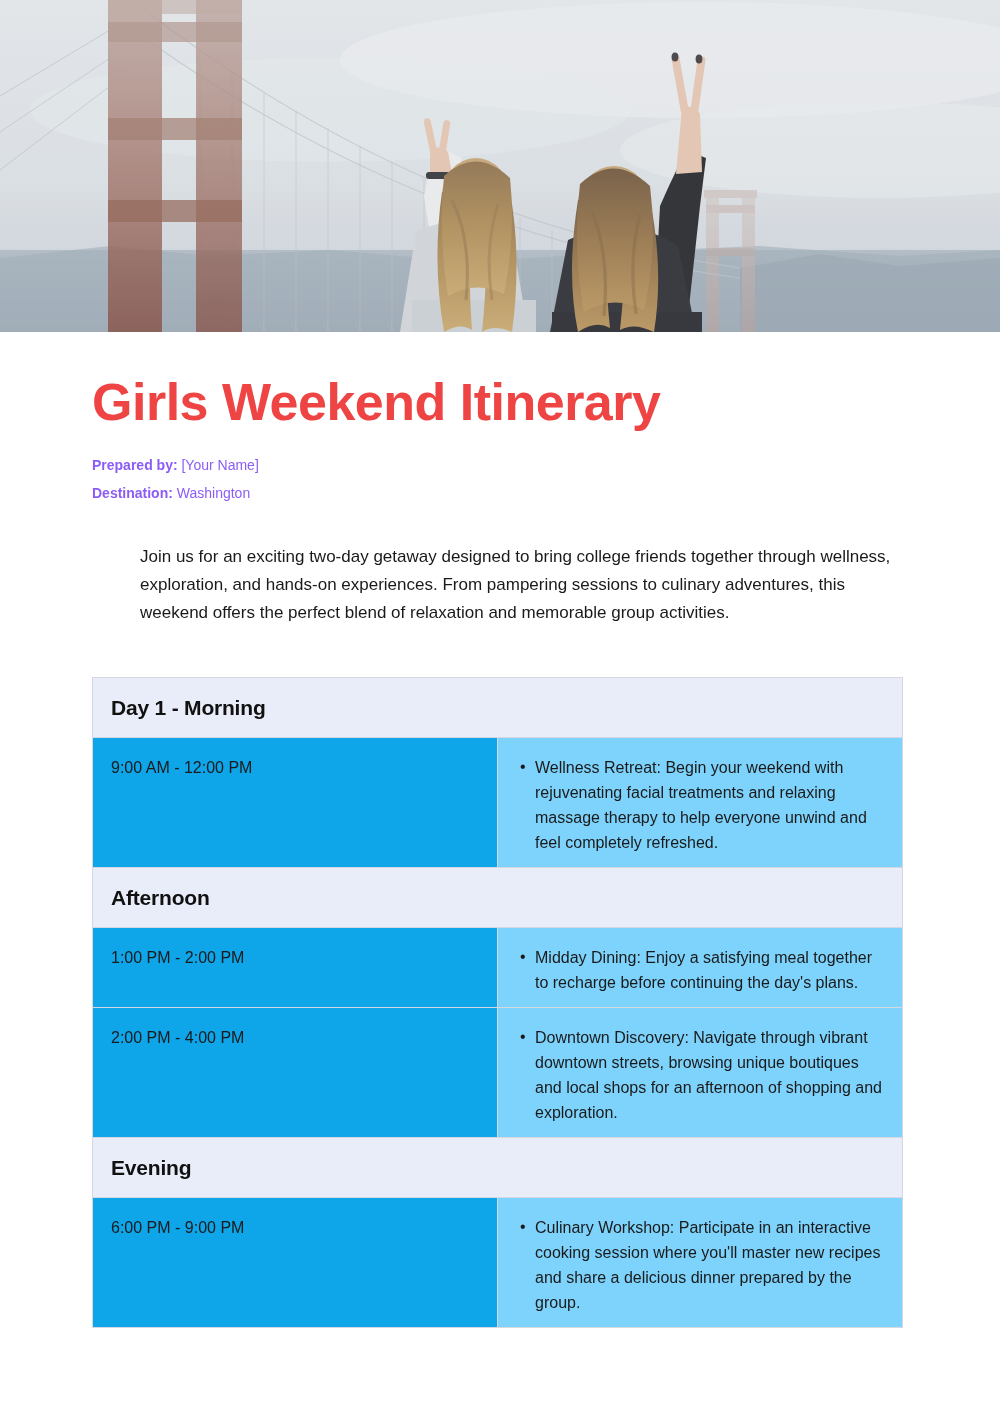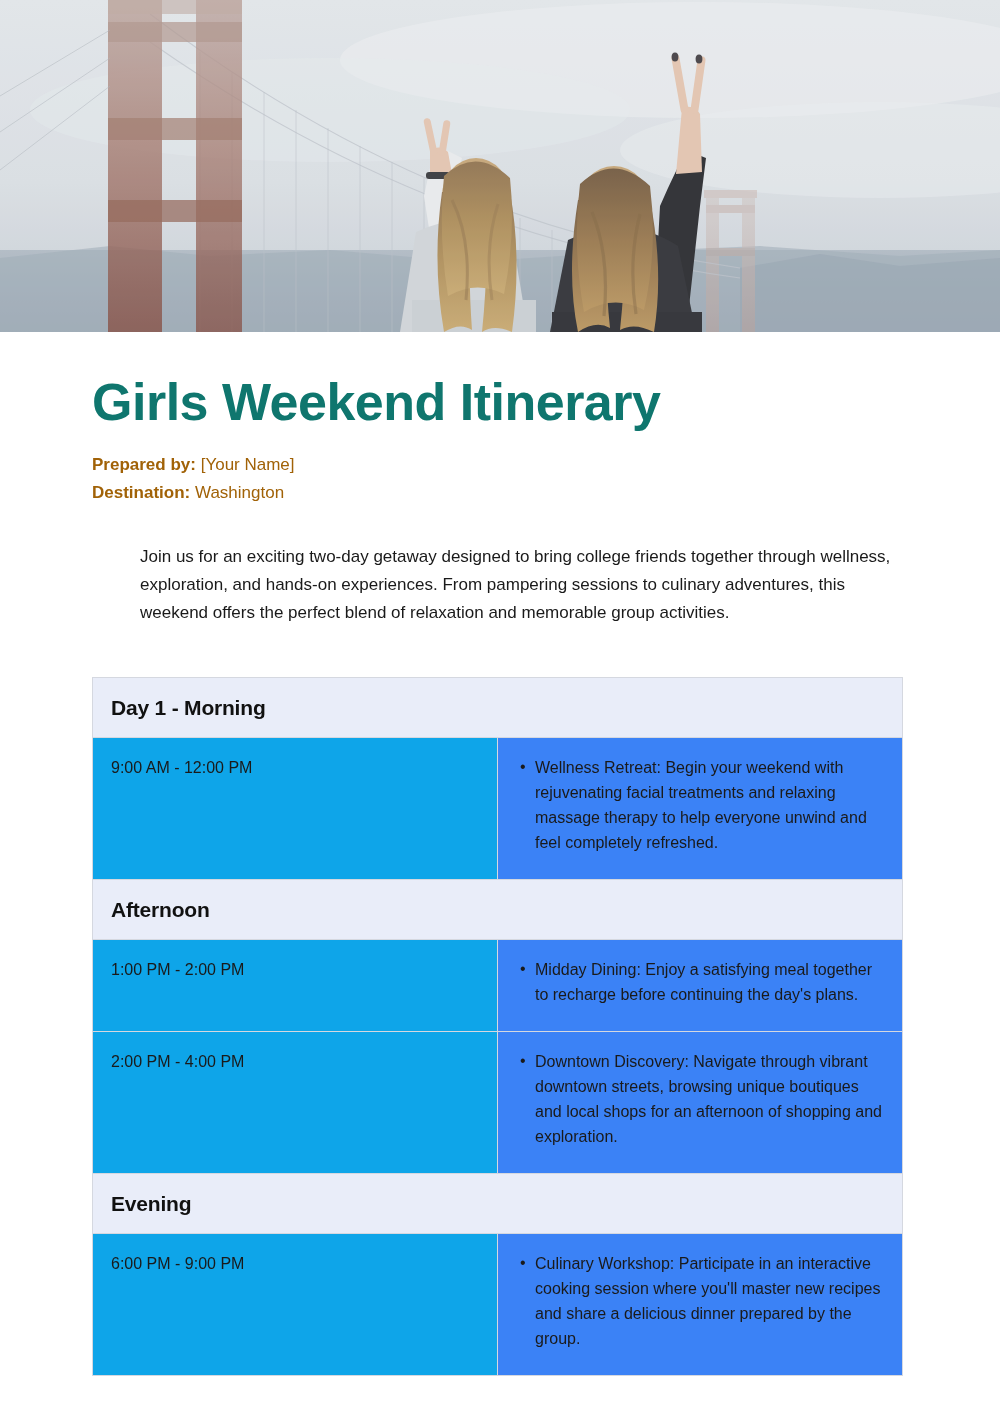--- a/index.html
+++ b/index.html
@@ -30,35 +30,35 @@
   .hero svg { display: block; width: 1000px; height: 332px; }
 
   
   .page {
     padding: 0 92px;
   }
 
   .doc-title {
     font-size: 52px;
     font-weight: bold;
-    color: #0f766e;
+    color: #ef4444;
     letter-spacing: -0.5px;
     line-height: 1.1;
     margin-top: 42px;
     white-space: nowrap;
   }
 
   .meta {
     margin-top: 20px;
   }
 
   .meta-line {
-    font-size: 17px;
+    font-size: 14px;
     line-height: 28px;
-    color: #a16207;
+    color: #8b5cf6;
   }
 
   .meta-label { font-weight: bold; }
   .meta-value { font-weight: normal; }
 
   .intro {
     margin-top: 36px;
     font-size: 17px;
     line-height: 28px;
     color: #1a1a1a;
@@ -97,22 +97,22 @@
   .time-cell {
     width: 273px;
     background: #0ea5e9;
     padding: 17px 14px 20px 18px;
     font-size: 16px;
     line-height: 26px;
     color: #1a1a1a;
   }
 
   .desc-cell {
-    background: #3b82f6;
-    padding: 17px 16px 24px 0;
+    background: #7dd3fc;
+    padding: 17px 16px 12px 0;
   }
 
   .desc-cell ul {
     list-style: none;
     margin: 0;
     padding: 0;
   }
 
   .desc-cell li {
     position: relative;

